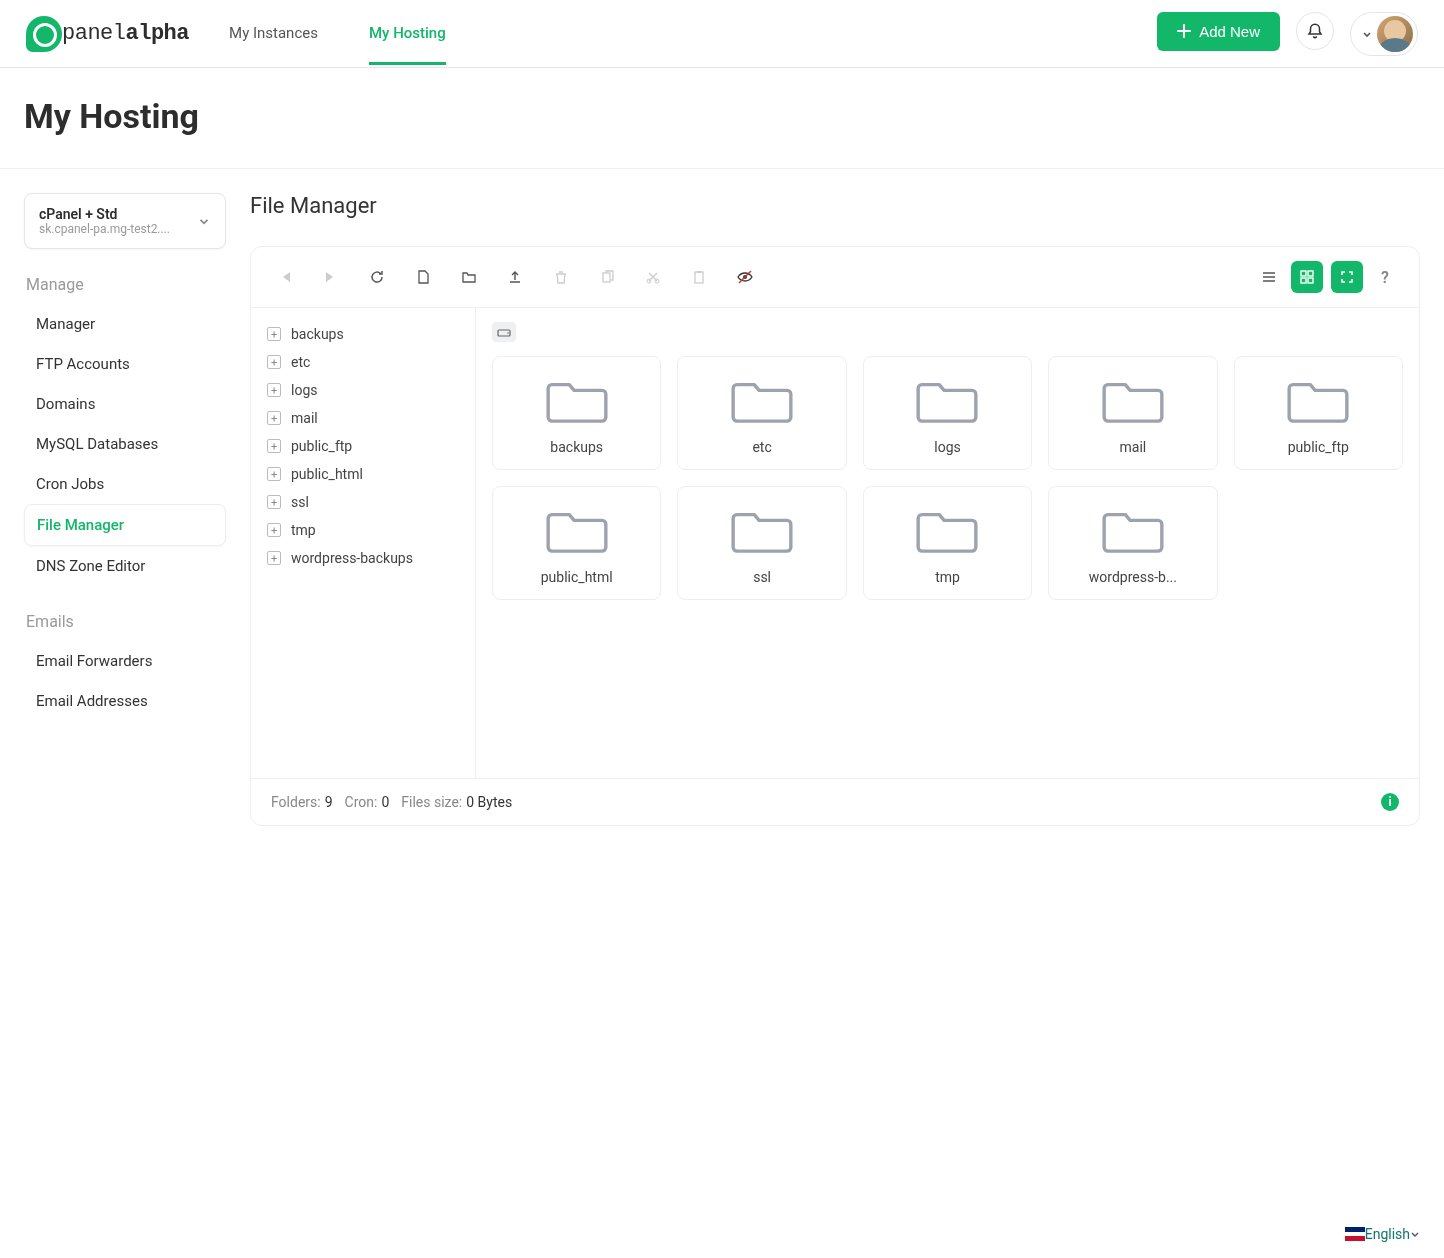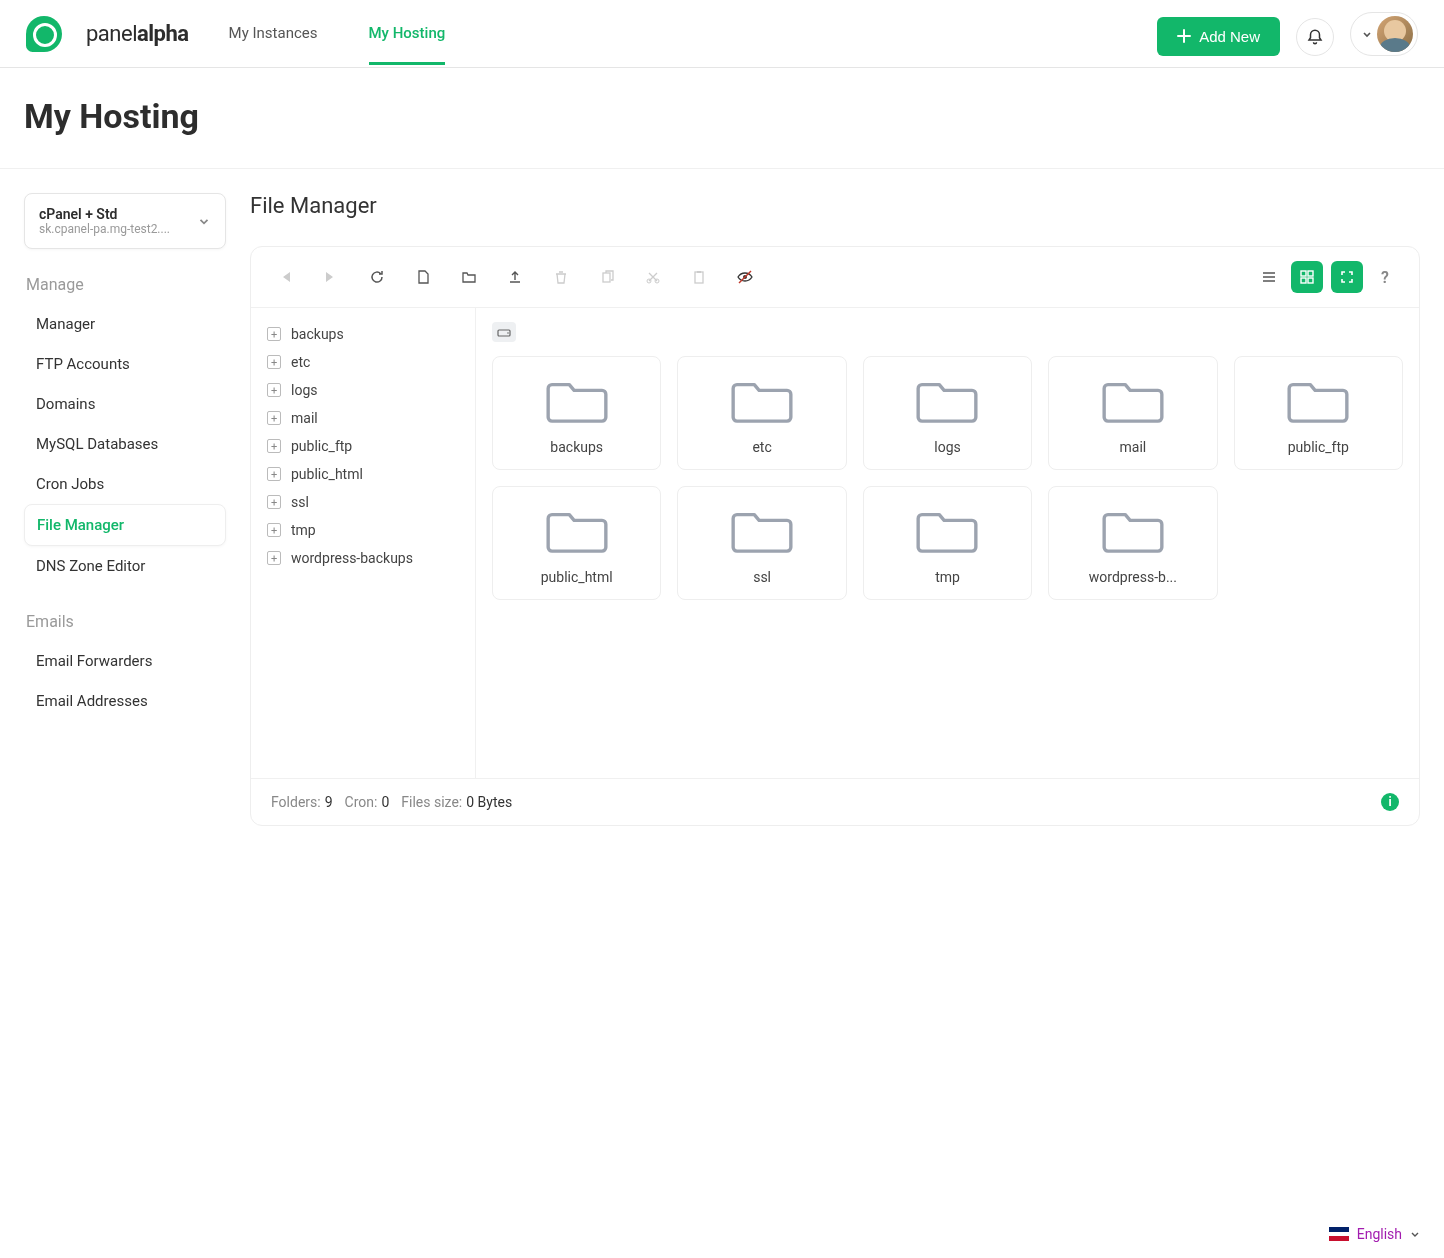--- a/index.html
+++ b/index.html
@@ -1,28 +1,28 @@
 <!DOCTYPE html>
 <html><head>
 <meta charset="utf-8">
 <style>
 * { margin:0; padding:0; box-sizing:border-box; }
 body { font-family: -apple-system, BlinkMacSystemFont, "Segoe UI", Roboto, sans-serif; background:#fff; color:#2d2d2d; }
 
 
 .top-header { height:68px; border-bottom:1px solid #e5e5e5; display:flex; align-items:center; padding:0 26px; }
-.logo-wrap { display:flex; align-items:center; gap:24px; margin-right:40px; }
+.logo-wrap { display:flex; align-items:center; gap:0; margin-right:40px;font-family:Liberation Mono, monospace; }
 .logo-mark { width:36px; height:36px; background:#12b76a; border-radius:22px 22px 22px 8px; position:relative; }
 .logo-mark::after { content:""; position:absolute; width:18px; height:18px; border:3px solid #fff; border-radius:50%; top:7px; left:7px; }
 .logo-text { font-size:22px; font-weight:400; color:#2d2d2d; letter-spacing:-0.5px; }
 .logo-text b { font-weight:700; }
 .top-nav { display:flex; gap:51px; }
 .top-nav-item { font-size:15px; color:#555; padding:22px 0 20px; border-bottom:3px solid transparent; cursor:pointer; }
 .top-nav-item.active { color:#12b76a; border-bottom-color:#12b76a; font-weight:500; }
-.header-right { margin-left:auto; display:flex; align-items:flex-end; gap:16px; }
+.header-right { margin-left:auto; display:flex; align-items:flex-start; gap:16px; }
 .add-new-btn { background:#12b76a; color:#fff; border:none; border-radius:6px; padding:11px 20px; font-size:15px; font-weight:500; display:flex; align-items:center; gap:8px; cursor:pointer; }
 .add-new-btn svg { width:14px; height:14px; }
 .header-icon-btn { width:38px; height:38px; border:1px solid #e5e5e5; border-radius:50%; display:flex; align-items:center; justify-content:center; cursor:pointer; background:#fff; }
 .avatar-wrap { display:flex; align-items:center; gap:4px; border:1px solid #e5e5e5; border-radius:22px; padding:3px 4px 3px 10px; cursor:pointer; }
 .avatar { width:36px; height:36px; border-radius:50%; background:linear-gradient(135deg,#d4a574 0%, #8b6f47 100%); position:relative; overflow:hidden; }
 .avatar::before{content:"";position:absolute;width:22px;height:22px;background:#e8c8a0;border-radius:50%;top:4px;left:7px;}
 .avatar::after{content:"";position:absolute;width:30px;height:18px;background:#5a7a8a;border-radius:50% 50% 0 0;bottom:-4px;left:3px;}
 
 
 .page-title-bar { padding:28px 24px 32px; border-bottom:1px solid #f0f0f0; }
@@ -58,21 +58,21 @@
 .crumb-chip { display:inline-flex; align-items:center; justify-content:center; width:24px; height:20px; background:#eef0f2; border-radius:4px; color:#666; cursor:pointer; }
 .folder-grid { display:grid; grid-template-columns:repeat(5, 1fr); gap:16px; }
 .folder-item { border:1px solid #eee; border-radius:8px; padding:18px 8px 14px; display:flex; flex-direction:column; align-items:center; gap:14px; cursor:pointer; }
 .folder-item svg { width:62px; height:50px; }
 .folder-label { font-size:14px; color:#444; white-space:nowrap; overflow:hidden; text-overflow:ellipsis; max-width:100%; }
 .fm-status { display:flex; align-items:center; padding:14px 20px; font-size:14px; color:#888; border-top:1px solid #f0f0f0; gap:4px; }
 .fm-status .val { color:#333; margin-right:8px; }
 .fm-status-info { margin-left:auto; width:18px; height:18px; background:#12b76a; color:#fff; border-radius:50%; display:flex; align-items:center; justify-content:center; font-size:12px; font-weight:700; cursor:pointer; }
 
 
-.footer-lang { position:fixed; bottom:16px; right:24px; display:flex; align-items:center; gap:8px; font-size:14px; color:#a21caf; cursor:pointer; }
+.footer-lang { position:fixed; bottom:16px; right:24px; display:flex; align-items:center; font-size:14px; color:#0f766e; cursor:pointer; }
 .flag { width:20px; height:14px; background:linear-gradient(to bottom, #012169 33%, #fff 33% 66%, #c8102e 66%); position:relative; }
 </style>
 </head>
 <body>
 
 <header class="top-header">
   <div class="logo-wrap">
     <div class="logo-mark"></div>
     <div class="logo-text">
       <span>panel</span><b>alpha</b>

